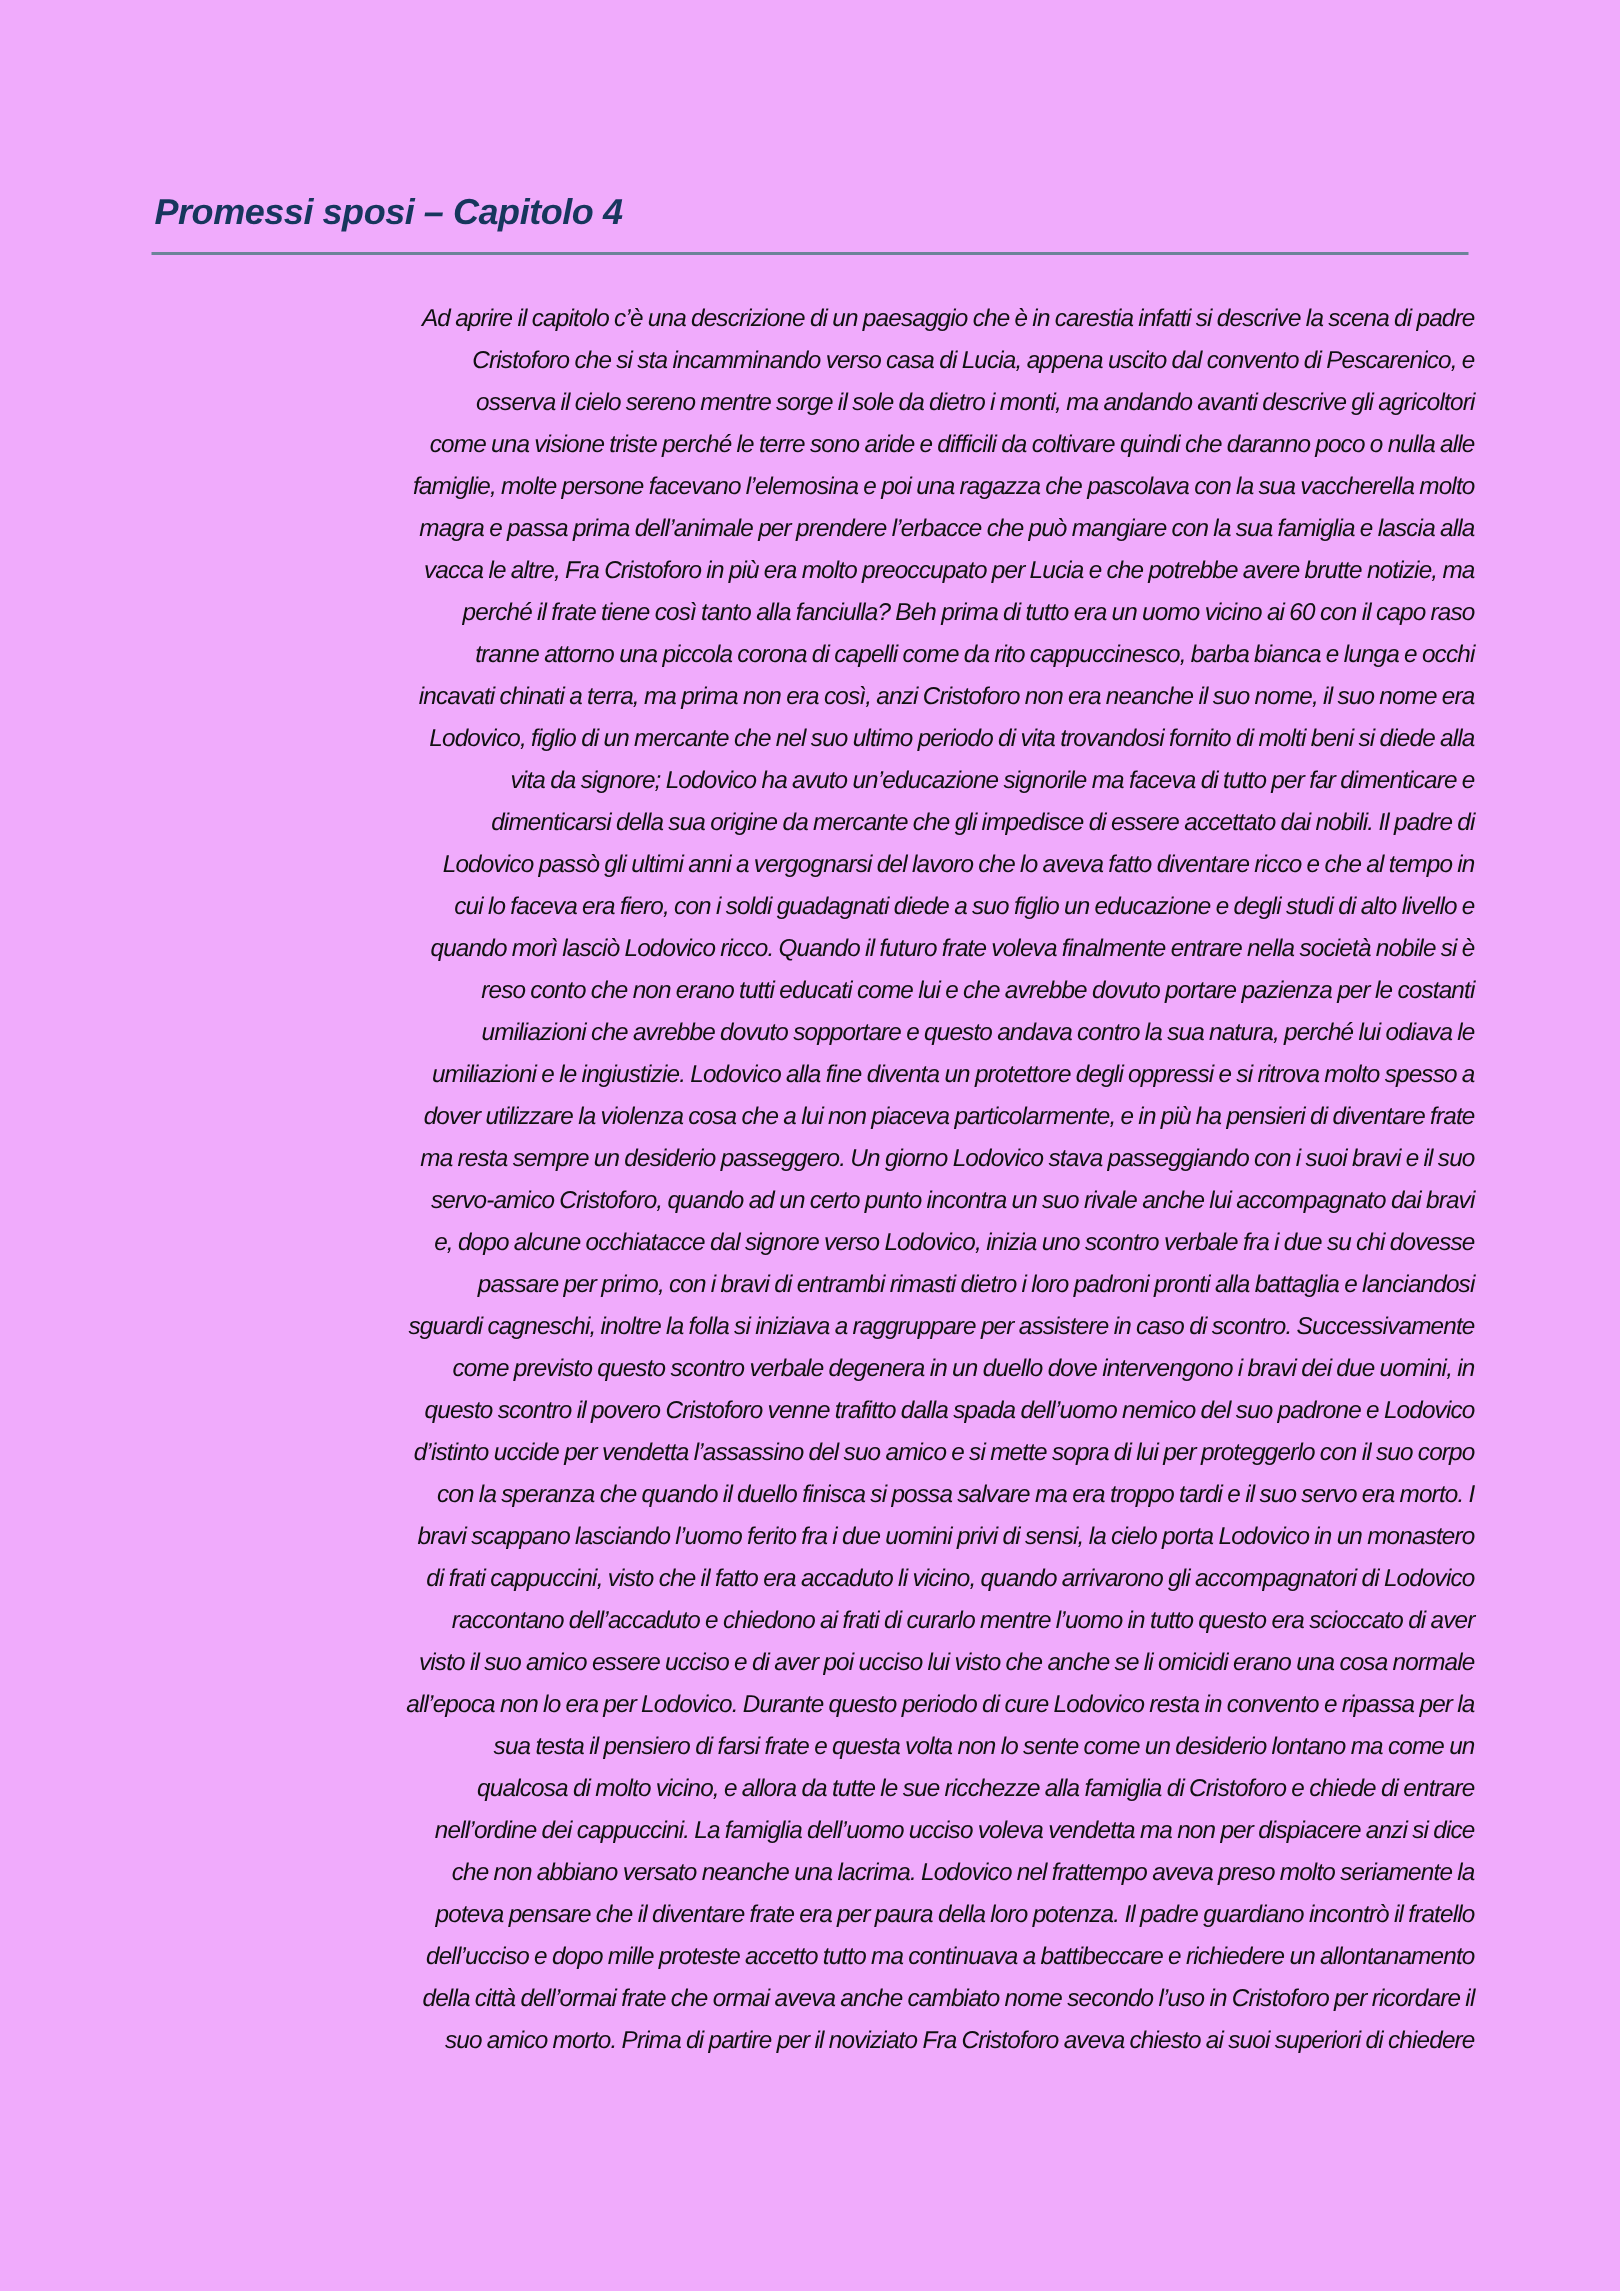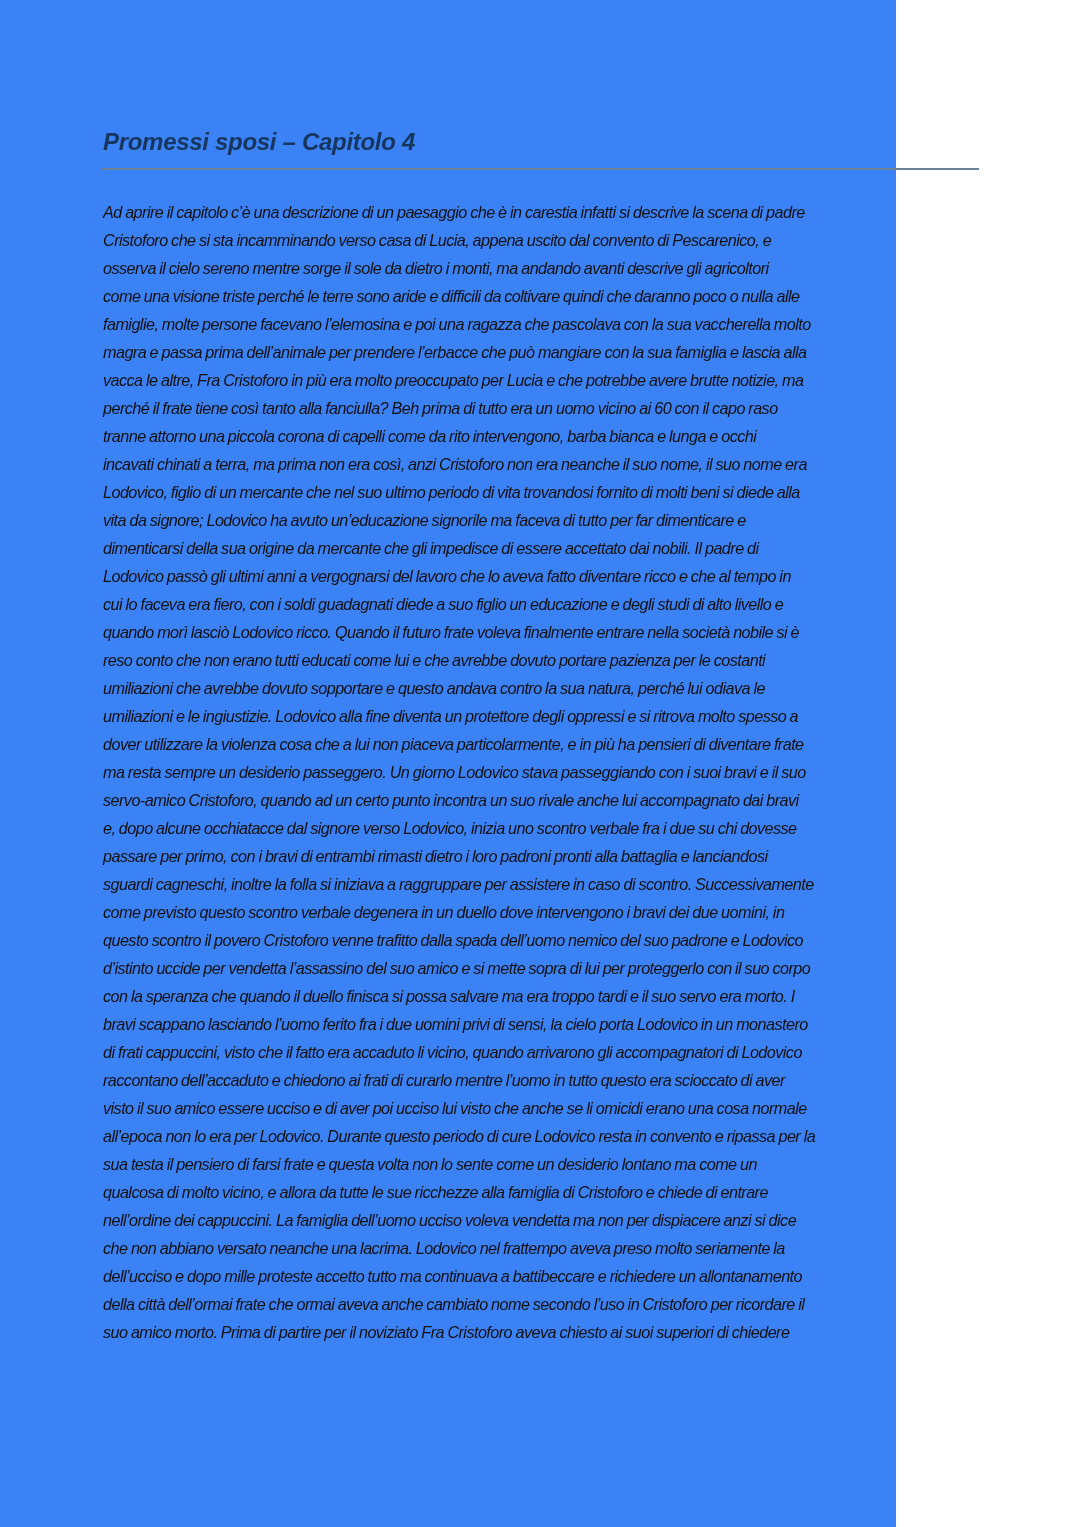--- a/index.html
+++ b/index.html
@@ -9,23 +9,23 @@
   }
   body {
     width: 1080px;
     height: 1527px;
     position: relative;
     overflow: hidden;
   }
   .page {
     position: absolute;
     left: 0; top: 0;
-    width: 896px;
+    width: 1080px;
     height: 1527px;
-    background: #3b82f6;
+    background: #f0abfc;
   }
   .title {
     position: absolute;
     left: 103px;
     top: 128px;
     margin: 0;
     font-family: "Liberation Sans", sans-serif;
     font-style: italic;
     font-weight: bold;
     font-size: 24px;
@@ -51,38 +51,39 @@
     font-size: 16.2px;
     line-height: 28px;
     color: #111111;
     letter-spacing: -0.55px;
     word-spacing: -0.5px;
   }
   .line {
     display: block;
     white-space: nowrap;
     height: 28px;
+    text-align: right;
   }
 </style>
 </head>
 <body>
 
 <div class="page">
   <h1 class="title">Promessi sposi – Capitolo 4</h1>
   <div class="rule"></div>
   <div class="body-text" id="body-text">
       <span class="line">Ad aprire il capitolo c’è una descrizione di un paesaggio che è in carestia infatti si descrive la scena di padre</span>
       <span class="line">Cristoforo che si sta incamminando verso casa di Lucia, appena uscito dal convento di Pescarenico, e</span>
       <span class="line">osserva il cielo sereno mentre sorge il sole da dietro i monti, ma andando avanti descrive gli agricoltori</span>
       <span class="line">come una visione triste perché le terre sono aride e difficili da coltivare quindi che daranno poco o nulla alle</span>
       <span class="line">famiglie, molte persone facevano l’elemosina e poi una ragazza che pascolava con la sua vaccherella molto</span>
       <span class="line">magra e passa prima dell’animale per prendere l’erbacce che può mangiare con la sua famiglia e lascia alla</span>
       <span class="line">vacca le altre, Fra Cristoforo in più era molto preoccupato per Lucia e che potrebbe avere brutte notizie, ma</span>
       <span class="line">perché il frate tiene così tanto alla fanciulla?  Beh prima di tutto era un uomo vicino ai 60 con il capo raso</span>
-      <span class="line">tranne attorno una piccola corona di capelli come da rito intervengono, barba bianca e lunga e occhi</span>
+      <span class="line">tranne attorno una piccola corona di capelli come da rito cappuccinesco, barba bianca e lunga e occhi</span>
       <span class="line">incavati chinati a terra, ma prima non era così, anzi Cristoforo non era neanche il suo nome, il suo nome era</span>
       <span class="line">Lodovico, figlio di un mercante che nel suo ultimo periodo di vita trovandosi fornito di molti beni si diede alla</span>
       <span class="line">vita da signore; Lodovico ha avuto un’educazione signorile ma faceva di tutto per far dimenticare e</span>
       <span class="line">dimenticarsi della sua origine da mercante che gli impedisce di essere accettato dai nobili. Il padre di</span>
       <span class="line">Lodovico passò gli ultimi anni a vergognarsi del lavoro che lo aveva fatto diventare ricco e che al tempo in</span>
       <span class="line">cui lo faceva era fiero, con i soldi guadagnati diede a suo figlio un educazione e degli studi di alto livello e</span>
       <span class="line">quando morì lasciò Lodovico ricco. Quando il futuro frate voleva finalmente entrare nella società nobile si è</span>
       <span class="line">reso conto che non erano tutti educati come lui e che avrebbe dovuto portare pazienza per le costanti</span>
       <span class="line">umiliazioni che avrebbe dovuto sopportare e questo andava contro la sua natura, perché lui odiava le</span>
       <span class="line">umiliazioni e le ingiustizie. Lodovico alla fine diventa un protettore degli oppressi e si ritrova molto spesso a</span>
@@ -98,17 +99,18 @@
       <span class="line">con la speranza che quando il duello finisca si possa salvare ma era troppo tardi e il suo servo era morto. I</span>
       <span class="line">bravi scappano lasciando l’uomo ferito fra i due uomini privi di sensi, la cielo porta Lodovico in un monastero</span>
       <span class="line">di frati cappuccini, visto che il fatto era accaduto li vicino, quando arrivarono gli accompagnatori di Lodovico</span>
       <span class="line">raccontano dell’accaduto e chiedono ai frati di curarlo mentre l’uomo in tutto questo era scioccato di aver</span>
       <span class="line">visto il suo amico essere ucciso e di aver poi ucciso lui visto che anche se li omicidi erano una cosa normale</span>
       <span class="line">all’epoca non lo era per Lodovico. Durante questo periodo di cure Lodovico resta in convento e ripassa per la</span>
       <span class="line">sua testa il pensiero di farsi frate e questa volta non lo sente come un desiderio lontano ma come un</span>
       <span class="line">qualcosa di molto vicino, e allora da tutte le sue ricchezze alla famiglia di Cristoforo e chiede di entrare</span>
       <span class="line">nell’ordine dei cappuccini. La famiglia dell’uomo ucciso voleva vendetta ma non per dispiacere anzi si dice</span>
       <span class="line">che non abbiano versato neanche una lacrima. Lodovico nel frattempo aveva preso molto seriamente la</span>
+      <span class="line">poteva pensare che il diventare frate era per paura della loro potenza.  Il padre guardiano incontrò il fratello</span>
       <span class="line">dell’ucciso e dopo mille proteste accetto tutto ma continuava a battibeccare e richiedere un allontanamento</span>
       <span class="line">della città dell’ormai frate che ormai aveva anche cambiato nome secondo l’uso in Cristoforo per ricordare il</span>
       <span class="line">suo amico morto. Prima di partire per il noviziato Fra Cristoforo aveva chiesto ai suoi superiori di chiedere</span>
     </div>
 </div>
 
 </body></html>

